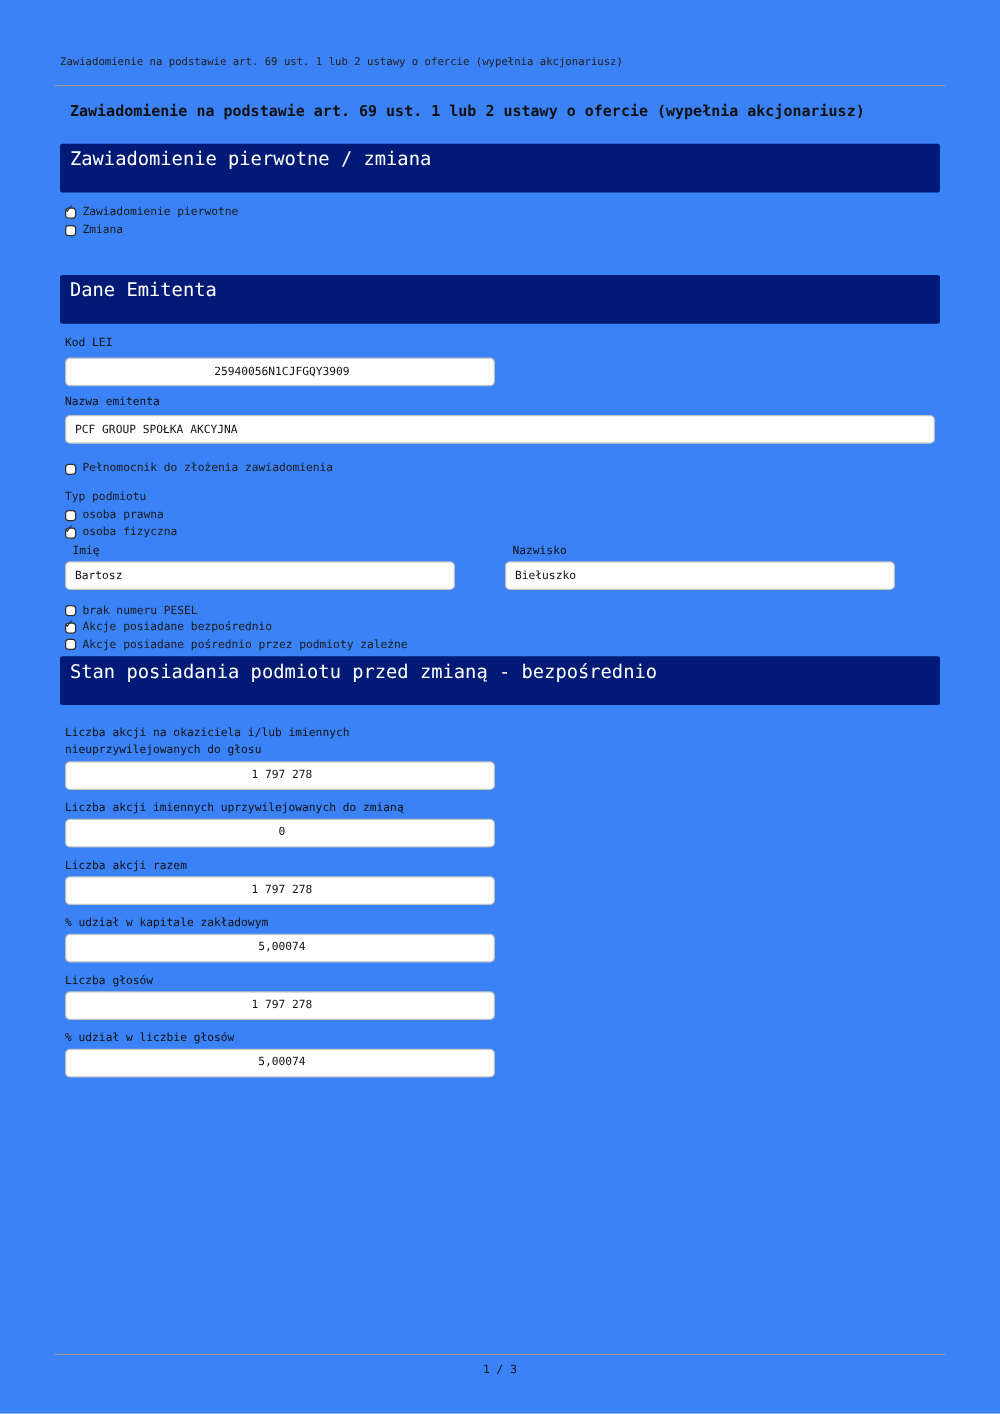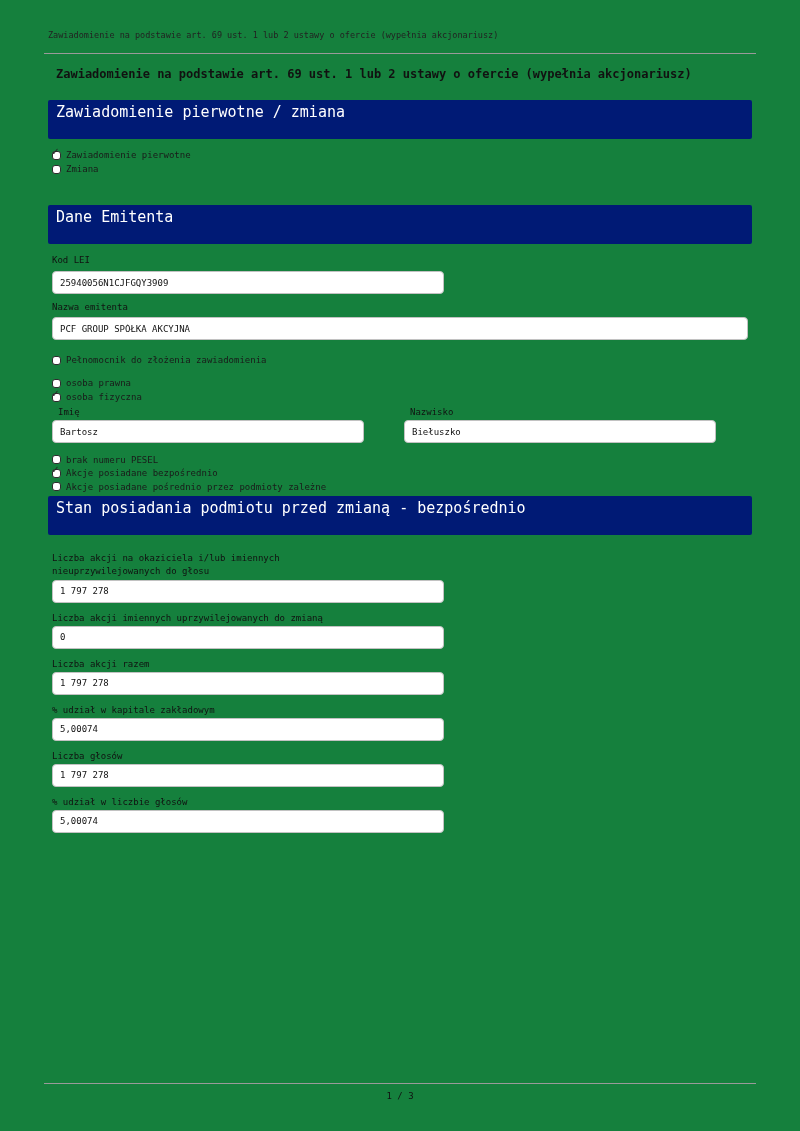--- a/index.html
+++ b/index.html
@@ -1,20 +1,20 @@
 <!DOCTYPE html>
 <html><head>
 <meta charset="utf-8">
 <style>
   * { margin:0; padding:0; box-sizing:border-box; }
   html,body { background:#ffffff; }
   .page {
     position:relative; width:800px; height:1131px; margin:0 auto;
-    background:#15803d; font-family:"DejaVu Sans Mono", monospace; color:#1a1a1a;
-    padding:30px 48px 0 48px; overflow:hidden;
+    background:#3b82f6; font-family:"DejaVu Sans Mono", monospace; color:#1a1a1a;
+    padding:45px 48px 0 48px; overflow:hidden;
   }
   .small-header { font-size:8.5px; line-height:10px; color:#222; }
   .rule { border:none; border-top:1px solid #9a9a9a; margin:13px -4px 0 -4px; }
   .doc-title { font-size:12px; font-weight:bold; line-height:14px; margin:13px 0 0 8px; color:#111; }
   .band {
     height:39px; color:#ffffff; font-size:15px; line-height:13px;
     padding:6px 8px 0 8px; border-radius:2px; background:#001a75;
   }
   .band.b1 { margin-top:19px; }
   .band.b2 { margin-top:29px; }
@@ -38,21 +38,21 @@
   .flabel { font-size:9px; line-height:12px; margin-left:4px; white-space:pre-line; color:#111; }
   .flabel.ml10 { margin-top:10px; }
   .flabel.ml7  { margin-top:7px; }
   .flabel.ml17 { margin-top:17px; line-height:13px; }
   .flabel.ml9  { margin-top:9px; }
   .inp {
     display:block; height:23px; border:1px solid #c2c2c2; border-radius:4px;
     font-family:"DejaVu Sans Mono", monospace; font-size:9px; color:#111;
     padding:0 4px 0 7px; background:#fff; margin-left:4px; outline:none;
   }
-  .inp.narrow { width:392px; }
+  .inp.narrow { width:344px;text-align:center; }
   .inp.wide   { width:696px; }
   .inp.mt5 { margin-top:5px; }
   .inp.mt4 { margin-top:4px; }
   .inp.mt2 { margin-top:2px; }
   .two-col { display:flex; gap:8px; margin-left:4px; margin-top:2px; }
   .col { width:344px; }
   .col .flabel { margin-left:6px; }
   .col .inp { margin-left:0; width:312px; margin-top:2px; }
   .footer-rule { position:absolute; top:1083px; left:44px; right:44px; border:none; border-top:1px solid #9a9a9a; }
   .page-num { position:absolute; top:1091px; left:0; right:0; text-align:center; font-size:9px; color:#111; }
@@ -88,20 +88,21 @@
   <div class="flabel ml7">Nazwa emitenta</div>
   <input class="inp wide mt4" type="text" value="PCF GROUP SPÓŁKA AKCYJNA" style="">
 
 
   <div class="cbrow proxy-row">
     <span class="cb"></span>
     <span>Pełnomocnik do złożenia zawiadomienia</span>
   </div>
 
   <div class="typ-block">
+    <div class="typ-label">Typ podmiotu</div>
     <div class="cbrow">
       <span class="cb"></span>
       <span>osoba prawna</span>
     </div>
     <div class="cbrow">
       <span class="cb checked"></span>
       <span>osoba fizyczna</span>
     </div>
   </div>
 

